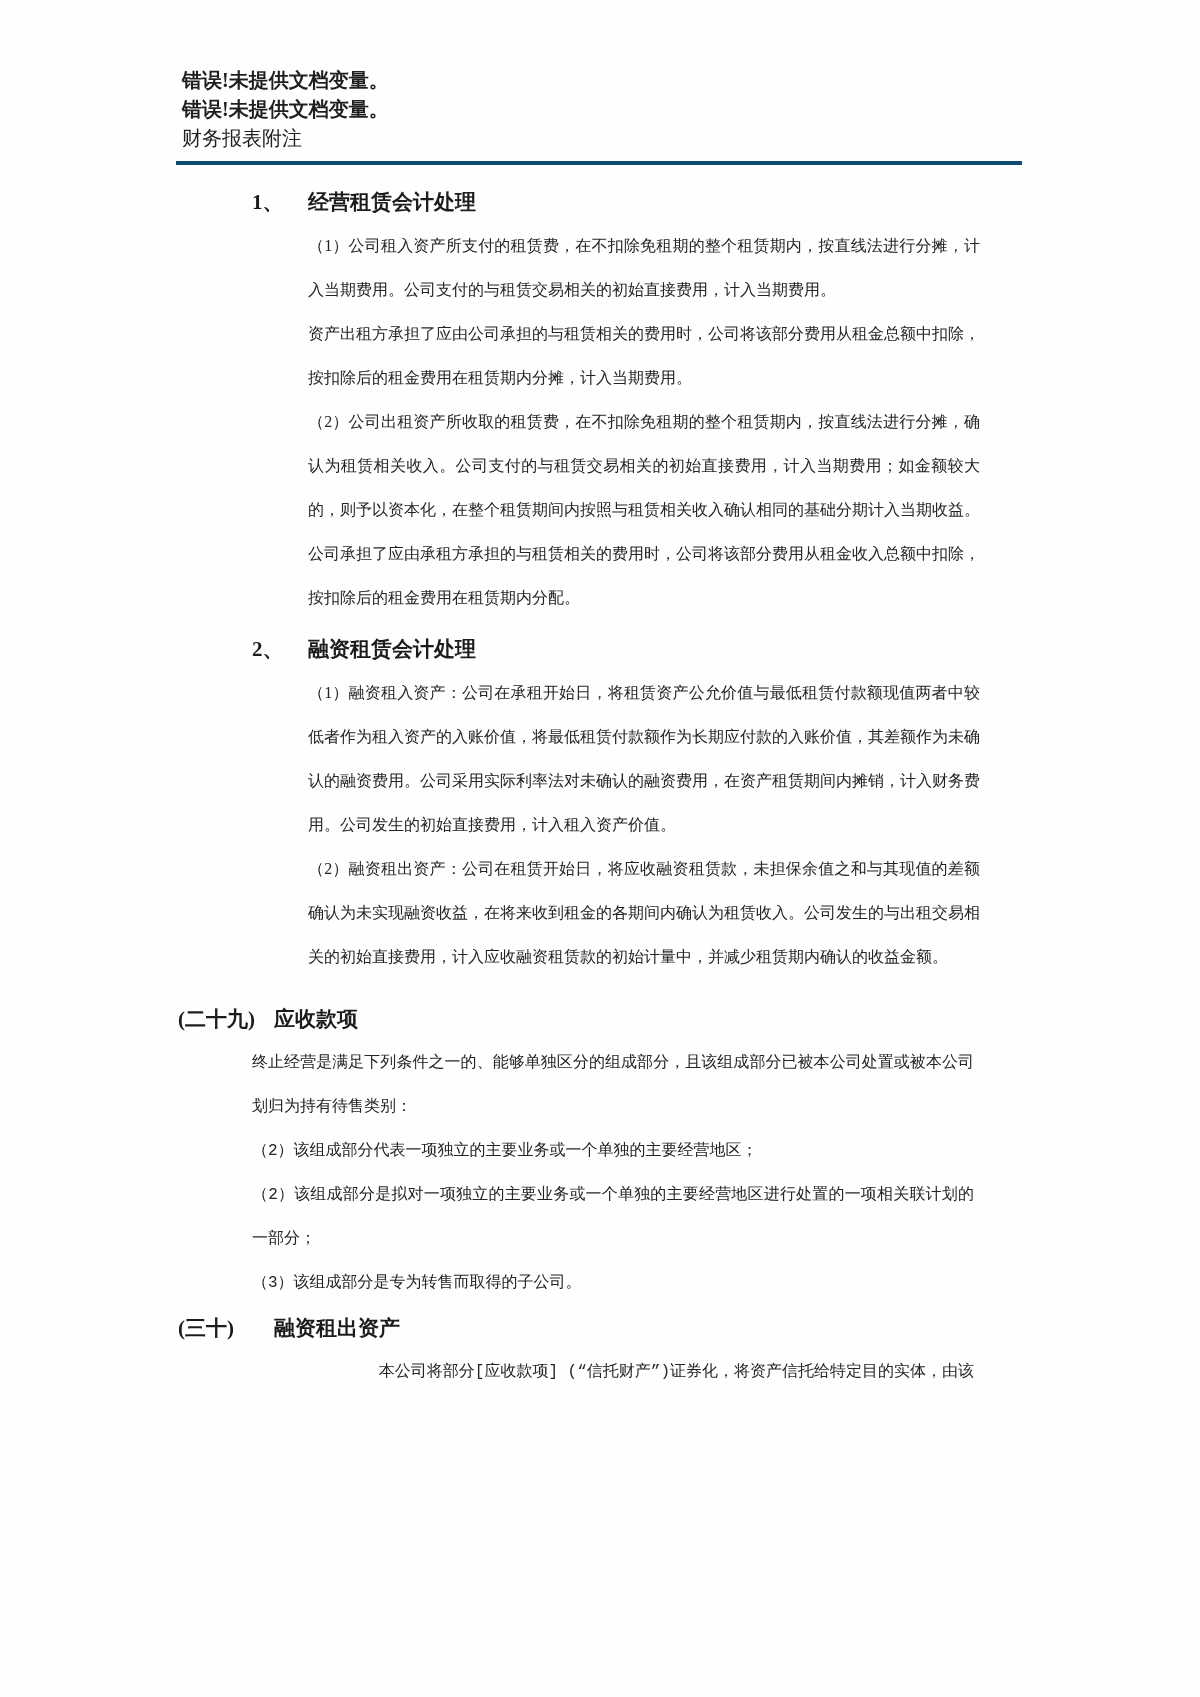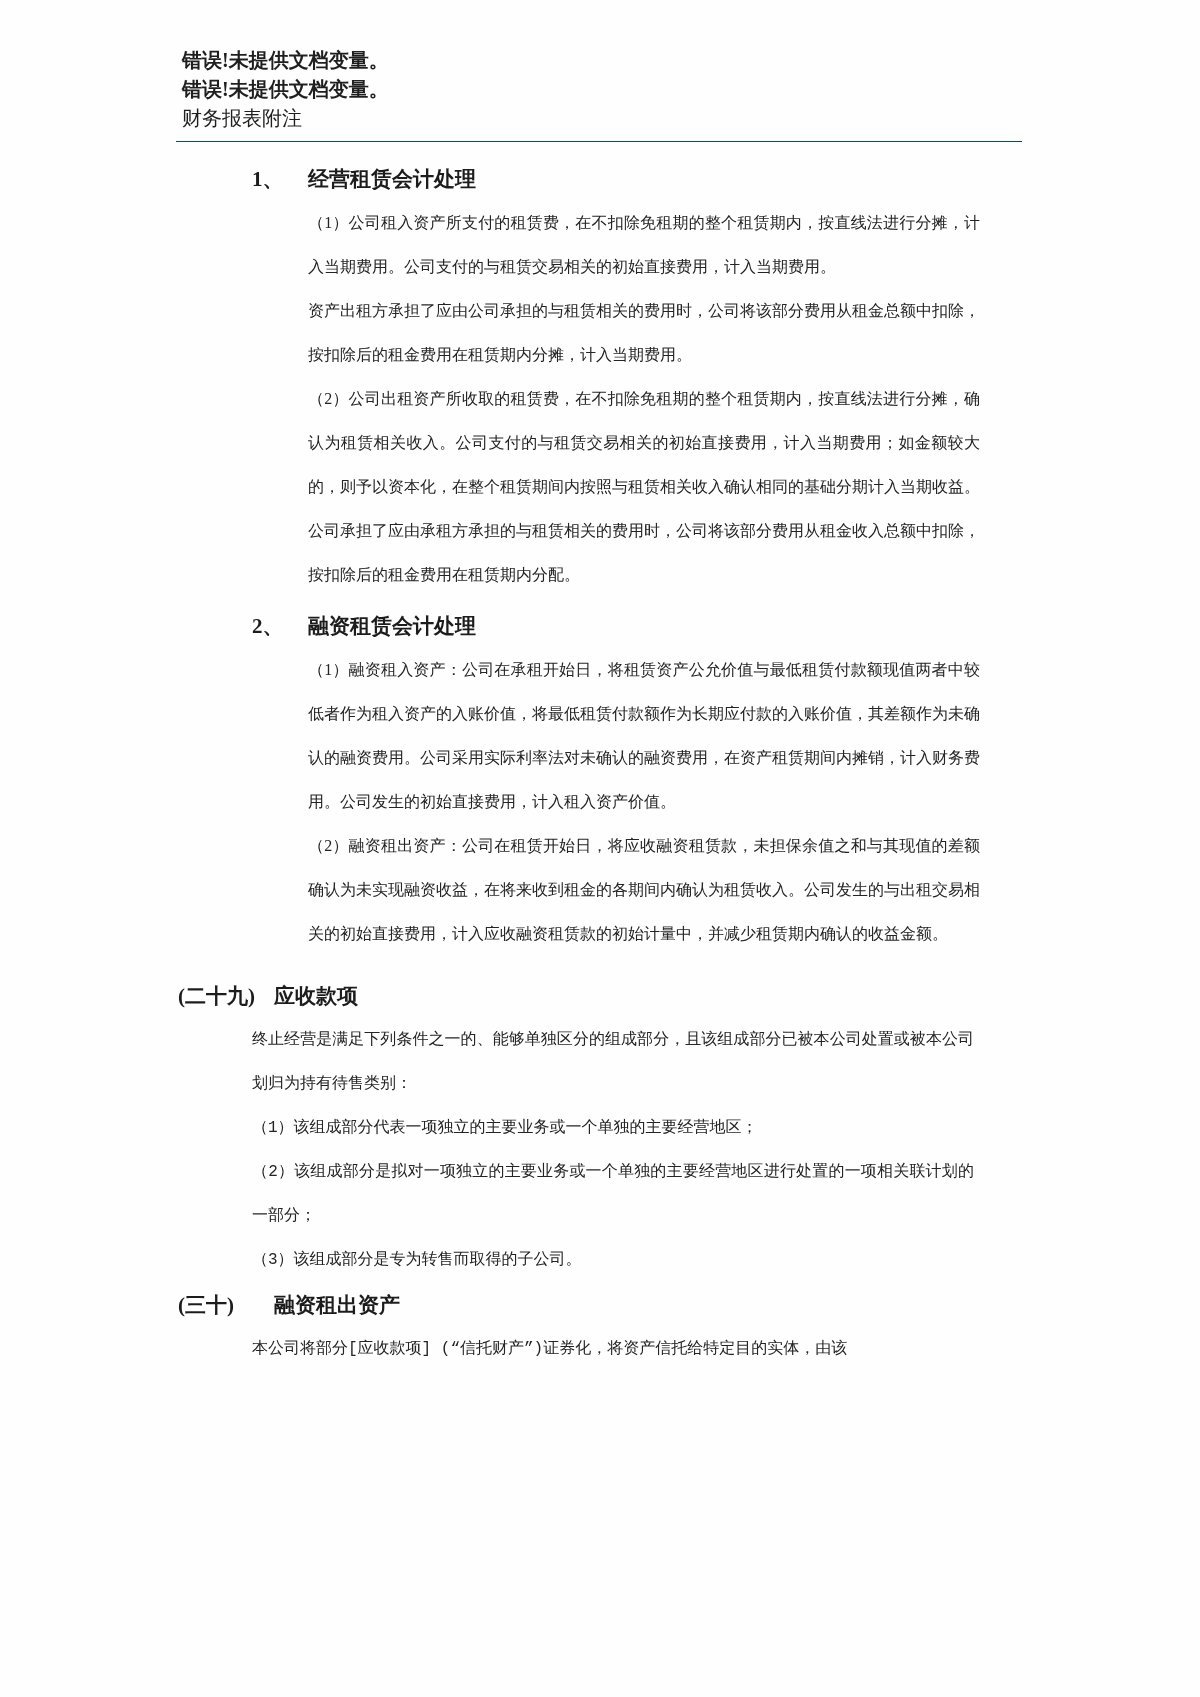--- a/index.html
+++ b/index.html
@@ -9,22 +9,22 @@
     height: 1697px;
     background: #fefefe;
     color: #222222;
     font-family: "Liberation Serif", "DejaVu Serif", serif;
     overflow: hidden;
   }
   
   .doc-header {
     margin-left: 176px;
     width: 846px;
-    padding: 46px 0 8px 6px;
-    border-bottom: 1px solid #0c4a6e;
+    padding: 66px 0 8px 6px;
+    border-bottom: 4px solid #0c4a6e;
     box-sizing: border-box;
   }
   .hdr-line {
     font-size: 20px;
     line-height: 29px;
     color: #1f1f1f;
   }
   .hdr-line.bold { font-weight: bold; }
   
   .sec { box-sizing: border-box; }
@@ -47,21 +47,21 @@
   .cn-numbered .sec-body { margin-left: 252px; width: 722px; font-family: Liberation Mono, monospace; }
   .sec-body p {
     margin: 0;
     font-size: 16px;
     line-height: 44px;
     text-align: justify;
     line-break: strict;
     word-break: normal;
     color: #242424;
   }
-  .sec-body p.single-line { white-space: nowrap; text-align: left; }
+  .sec-body p.single-line { white-space: nowrap; text-align: right; }
   
   .sec-1  { margin-top: 22px; }
   .sec-2  { margin-top: 14px; }
   .sec-29 { margin-top: 25px; }
   .sec-30 { margin-top: 8px;  }
 </style>
 </head>
 <body>
 
 <div class="page">
@@ -98,21 +98,21 @@
       </div>
     </section>
 
     <section class="sec cn-numbered sec-29">
       <div class="sec-head">
         <span class="sec-num">(二十九)</span>
         <span class="sec-title">应收款项</span>
       </div>
       <div class="sec-body">
         <p>终止经营是满足下列条件之一的、能够单独区分的组成部分，且该组成部分已被本公司处置或被本公司划归为持有待售类别：</p>
-        <p>（1）该组成部分代表一项独立的主要业务或一个单独的主要经营地区；</p>
+        <p>（2）该组成部分代表一项独立的主要业务或一个单独的主要经营地区；</p>
         <p>（2）该组成部分是拟对一项独立的主要业务或一个单独的主要经营地区进行处置的一项相关联计划的一部分；</p>
         <p>（3）该组成部分是专为转售而取得的子公司。</p>
       </div>
     </section>
 
     <section class="sec cn-numbered sec-30">
       <div class="sec-head">
         <span class="sec-num">(三十)</span>
         <span class="sec-title">融资租出资产</span>
       </div>

